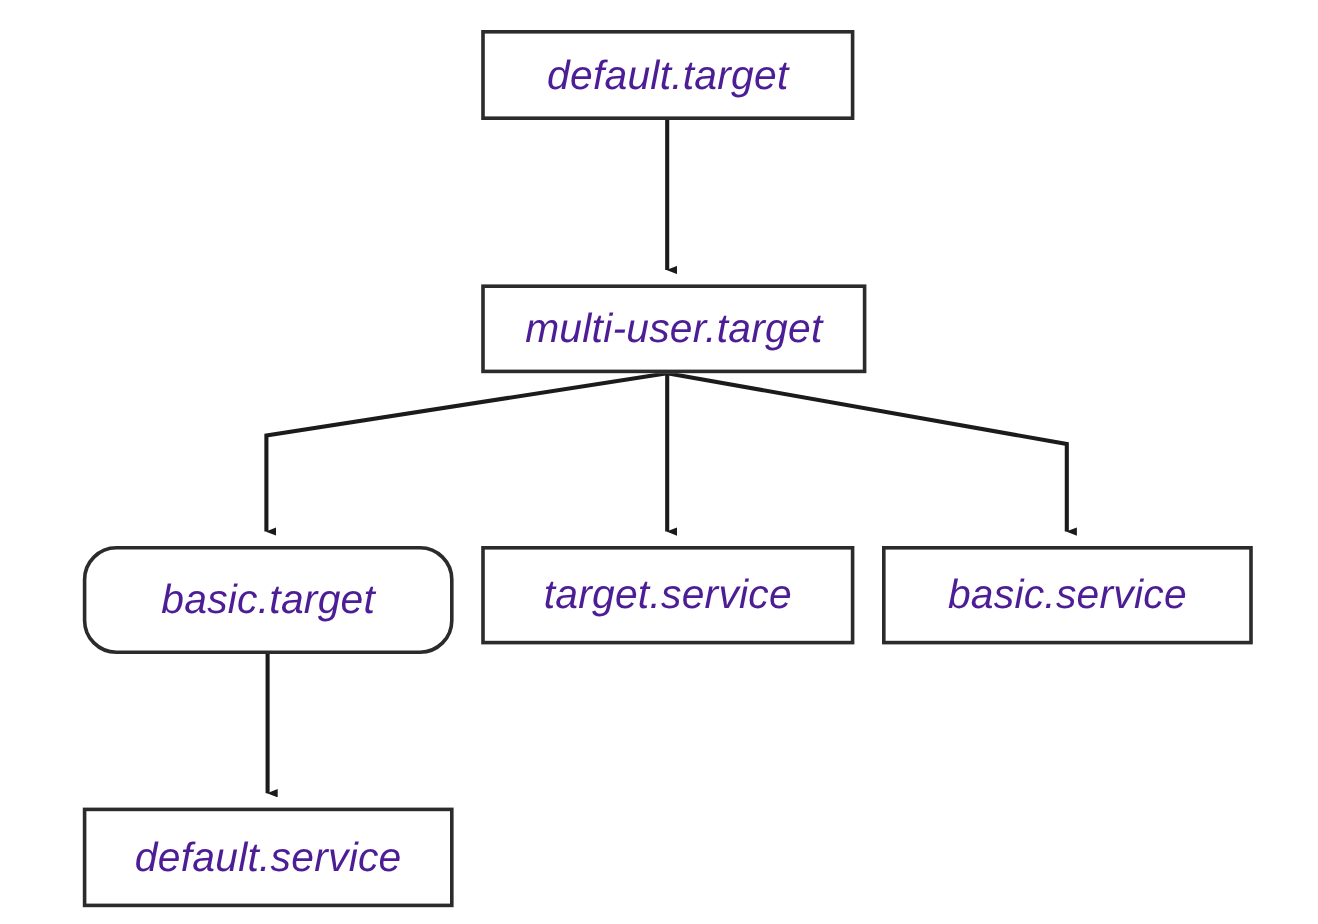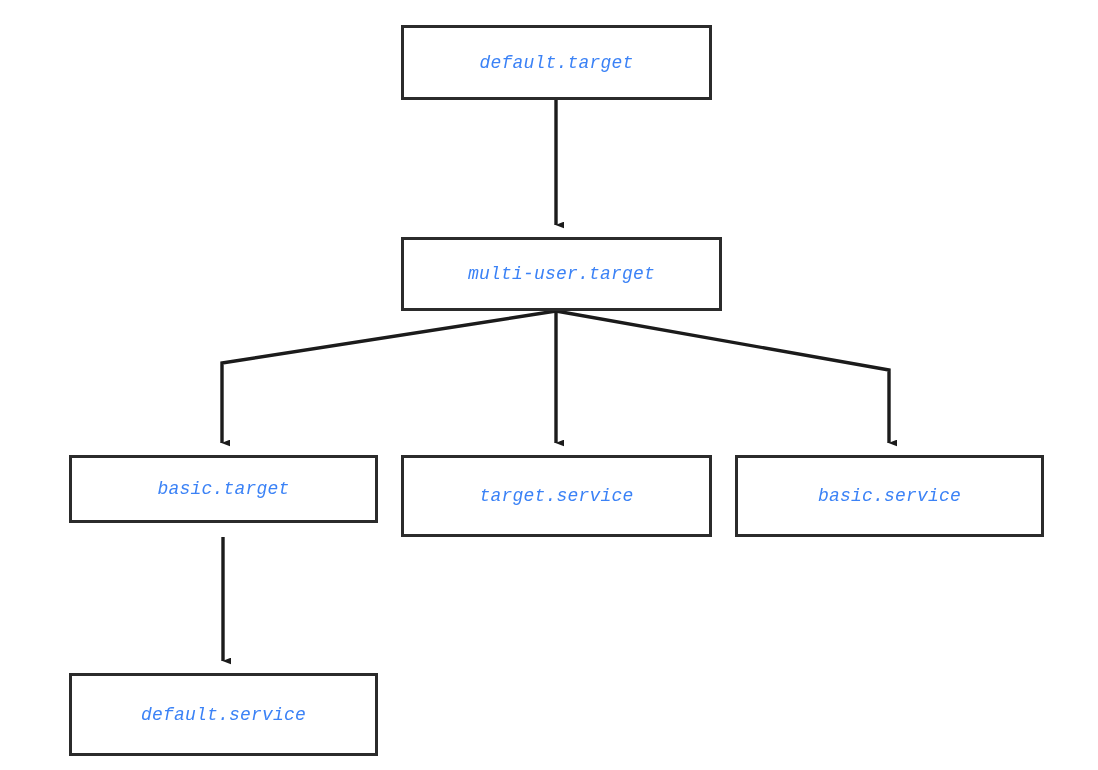--- a/index.html
+++ b/index.html
@@ -28,25 +28,25 @@
     position: absolute;
     box-sizing: border-box;
     background: #ffffff;
     border: 3px solid #2b2b2b;
     display: flex;
     align-items: center;
     justify-content: center;
     z-index: 2;
   }
   .node-label {
-    font-family: Liberation Mono, monospace;
+    font-family: Liberation Sans, sans-serif;
     font-style: italic;
-    font-size: 18px;
+    font-size: 34px;
     letter-spacing: 0.2px;
-    color: #3b82f6;
+    color: #4c1d95;
     white-space: nowrap;
     line-height: 1;
   }
 </style>
 </head>
 <body>
 
 <div id="diagram-canvas">
 
   <svg id="edge-layer" viewBox="0 0 1098 770" width="1098" height="770" xmlns="http://www.w3.org/2000/svg">
@@ -68,21 +68,21 @@
   </svg>
 
   <div class="node-box" style="left:401px; top:25px; width:311px; height:75px;">
     <span class="node-label">default.target</span>
   </div>
 
   <div class="node-box" style="left:401px; top:237px; width:321px; height:74px;">
     <span class="node-label">multi-user.target</span>
   </div>
 
-  <div class="node-box" style="left:69px; top:455px; width:309px; height:68px;">
+  <div class="node-box" style="left:69px; top:455px; width:309px; height:90px;border-radius:28px;">
     <span class="node-label">basic.target</span>
   </div>
 
   <div class="node-box" style="left:401px; top:455px; width:311px; height:82px;">
     <span class="node-label">target.service</span>
   </div>
 
   <div class="node-box" style="left:735px; top:455px; width:309px; height:82px;">
     <span class="node-label">basic.service</span>
   </div>

